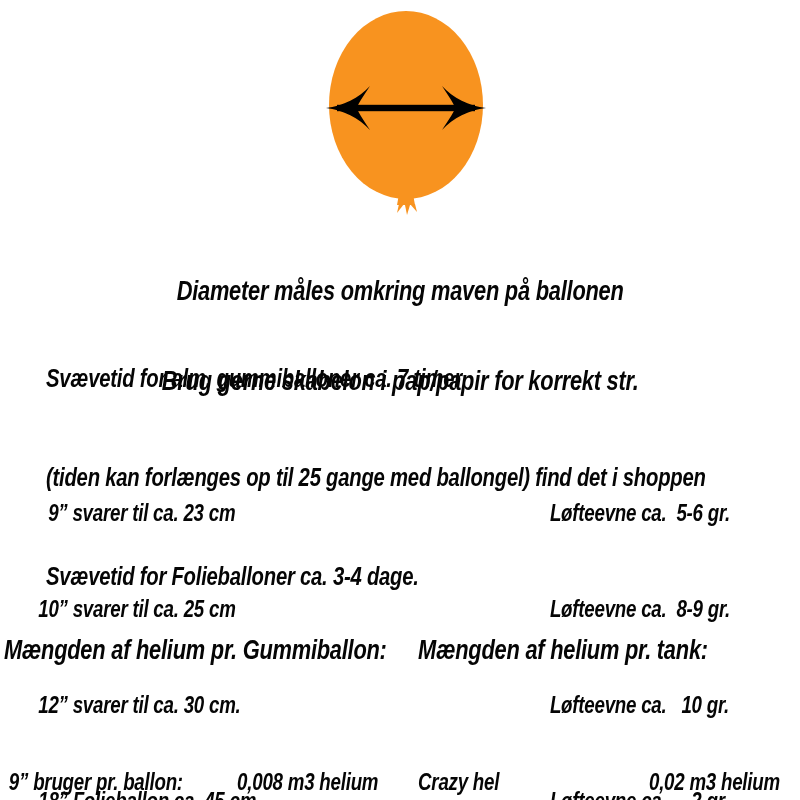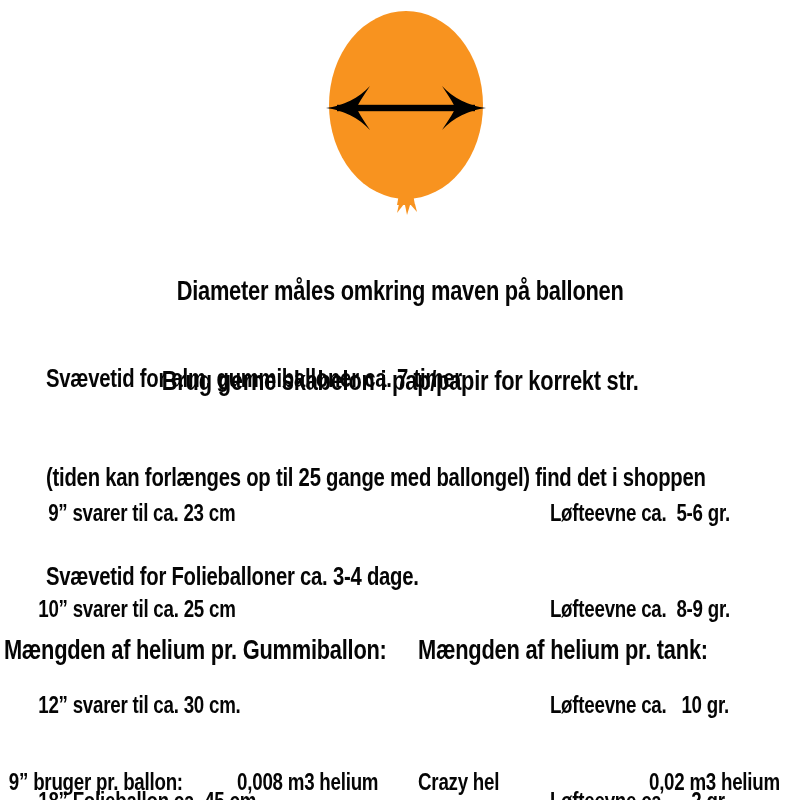--- a/index.html
+++ b/index.html
@@ -5,21 +5,21 @@
   html, body { margin: 0; padding: 0; }
   body {
     width: 800px; height: 800px;
     background: #ffffff;
     font-family: "Liberation Sans", "DejaVu Sans", sans-serif;
     font-weight: bold;
     color: #050505;
     position: relative;
     overflow: hidden;
   }
-  .stage { position: absolute; inset: 0; }
+  .stage { position: absolute; inset: 0; font-style: italic; }
 
   
   .cond {
     position: absolute;
     left: 0;
     width: 1026px;
     transform: scaleX(0.78);
     transform-origin: 0 0;
     letter-spacing: -0.3px;
     white-space: pre;

